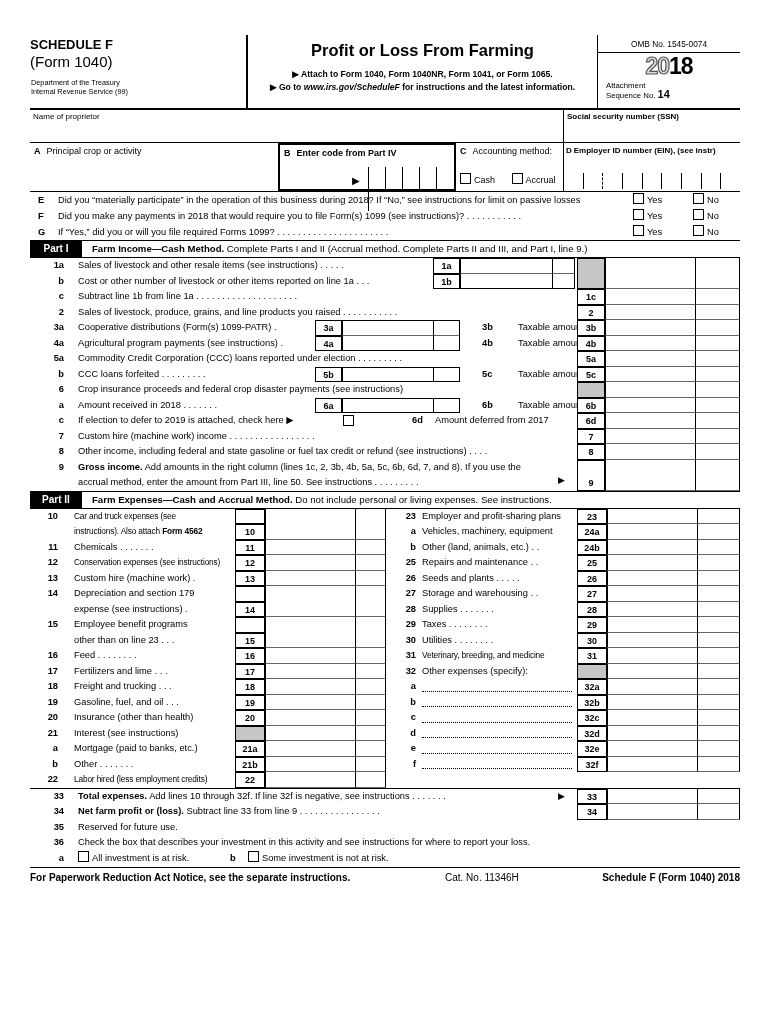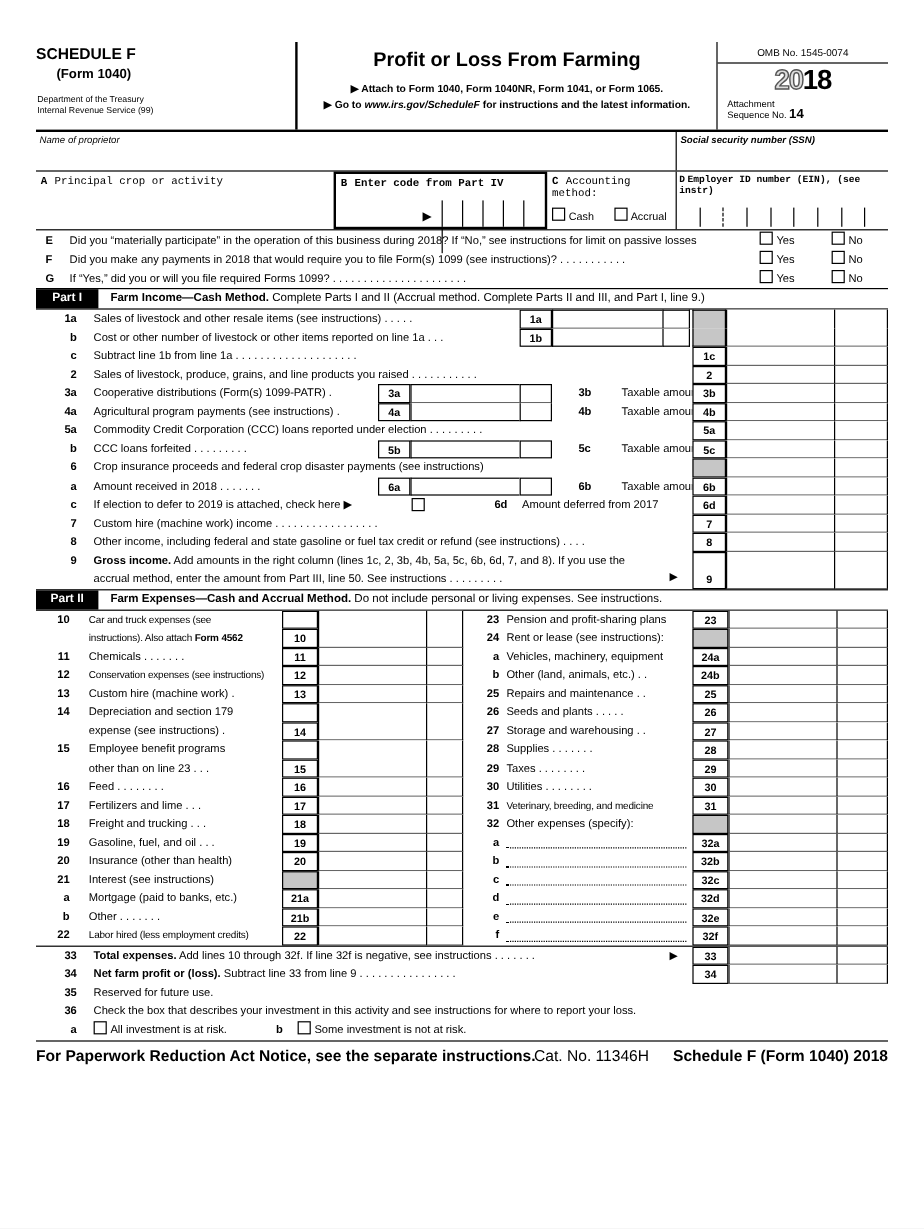--- a/index.html
+++ b/index.html
@@ -6,46 +6,46 @@
   .page{position:relative;width:770px;height:1024px;background:#fff;overflow:hidden;
         font-family:"Liberation Sans",sans-serif;color:#000;}
   .form{position:absolute;left:30px;top:35px;width:710px;}
   .abs{position:absolute;top:0;bottom:0;box-sizing:border-box;}
   
   .hdr{position:relative;height:73px;border-bottom:2px solid #000;}
   .hdr-left{position:absolute;left:0;top:0;bottom:0;width:218px;border-right:2px solid #000;box-sizing:border-box;}
   .hdr-center{position:absolute;left:218px;top:0;bottom:0;width:349px;text-align:center;}
   .hdr-right{position:absolute;left:567px;top:0;bottom:0;width:143px;border-left:1px solid #000;box-sizing:border-box;text-align:center;}
   .sched{font-size:13px;font-weight:bold;line-height:14px;margin-top:3px;}
-  .form1040{font-size:11px;font-weight:bold;margin-left:17px;}
+  .form1040{font-size:15px;font-weight:normal;}
   .dept{font-size:7.3px;line-height:8.5px;margin-top:10px;text-align:left;padding-left:1px;}
   .main-title{font-size:16.5px;font-weight:bold;margin-top:6px;}
   .attach-line{font-size:8.6px;font-weight:bold;margin-top:9px;}
   .goto-line{font-size:8.6px;font-weight:bold;margin-top:3px;}
   .goto-line i{font-style:italic;}
   .omb{font-size:8.3px;padding:4px 0 3px 0;border-bottom:1px solid #000;}
   .year{line-height:24px;margin-top:1px;}
   .y20{font-size:23px;font-weight:bold;color:#ddd;-webkit-text-stroke:1.2px #555;letter-spacing:-1px;}
   .y18{font-size:23px;font-weight:900;letter-spacing:-1px;}
   .attach-seq{font-size:7.8px;text-align:left;padding-left:8px;line-height:9px;}
   .seq-no{font-size:11px;font-weight:bold;}
   
-  .namerow{position:relative;height:32px;border-bottom:1px solid #000;font-style:italic;}
+  .namerow{position:relative;height:32px;border-bottom:1px solid #000;}
   .namecell{position:absolute;left:0;top:0;bottom:0;width:533px;}
   .ssncell{position:absolute;left:533px;top:0;bottom:0;width:177px;border-left:1px solid #000;box-sizing:border-box;}
   .smalllab{font-size:8px;padding:2px 0 0 3px;}
   .boldlab{font-weight:bold;}
   .fill{position:absolute;left:0;right:0;top:11px;bottom:0;}
   
   .abcd{position:relative;height:48px;border-bottom:1.5px solid #000;}
   .acell{position:absolute;left:0;top:0;bottom:0;width:248px;}
   .bbox{position:absolute;left:248px;top:0;bottom:0;width:178px;border:2px solid #000;box-sizing:border-box;}
   .ccell{position:absolute;left:426px;top:0;bottom:0;width:107px;}
   .dcell{position:absolute;left:533px;top:0;bottom:0;width:177px;border-left:1px solid #000;box-sizing:border-box;}
-  .lrow{font-size:9px;padding:3px 0 0 4px;font-family:Liberation Mono, monospace;}
+  .lrow{font-size:9px;padding:3px 0 0 4px;}
   .lletter{font-weight:bold;margin-right:6px;}
   .codecells{position:absolute;left:88px;bottom:0;height:22px;}
   .codecell{display:inline-block;width:17px;height:22px;border-left:1px solid #000;vertical-align:bottom;box-sizing:border-box;}
   .codearrow{position:absolute;left:72px;bottom:3px;font-size:10px;}
   .cb{display:inline-block;width:9px;height:9px;border:1px solid #000;background:#fff;vertical-align:-1px;margin-right:3px;}
   .cbrow{position:absolute;left:4px;bottom:6px;font-size:9px;}
   .eincells{position:absolute;left:0;right:0;bottom:2px;height:16px;display:flex;}
   .eincell{flex:1;border-left:1px solid #000;box-sizing:border-box;}
   .eincell:first-child{border-left:none;}
   .eincell:nth-child(3){border-left-style:dashed;}
@@ -103,21 +103,21 @@
   .q-cent{left:307px;width:43px;}
   .dotline{position:absolute;left:32px;width:150px;bottom:3px;border-bottom:1.2px dotted #000;}
   .cond{font-size:8.3px;letter-spacing:-0.15px;}
   
   .t-box{left:547px;width:30px;}
   .t-amt{left:577px;width:90px;}
   .t-cent{left:667px;width:43px;}
   .sep33{border-top:1.5px solid #000;}
   .arr{position:absolute;left:528px;font-size:9px;}
   
-  .footer{position:relative;border-top:1.5px solid #000;height:22px;margin-top:1px;padding-top:4px;font-size:13px;}
+  .footer{position:relative;border-top:1.5px solid #000;height:22px;margin-top:1px;padding-top:4px;font-size:10px;}
   .foot-left{position:absolute;left:0;top:4px;font-weight:bold;}
   .foot-cat{position:absolute;left:415px;top:4px;}
   .foot-right{position:absolute;right:0;top:4px;font-weight:bold;}
 </style>
 </head>
 <body>
 
 <div class="page">
 <div class="form">
 
@@ -464,29 +464,22 @@
         <span class="abs l-lbl cond">Labor hired (less employment credits)</span>
         <span class="abs nb l-box">22</span>
         <span class="abs cell l-amt"></span>
         <span class="abs cell edge l-cent"></span>
       </div>
     </div>
 
     <div class="p2r">
       <div class="row">
         <span class="abs q-num">23</span>
-        <span class="abs q-lbl">Pension and profit-sharing plans</span>
+        <span class="abs q-lbl">Employer and profit-sharing plans</span>
         <span class="abs nb q-box">23</span>
-        <span class="abs cell q-amt"></span>
-        <span class="abs cell edge q-cent"></span>
-      </div>
-      <div class="row">
-        <span class="abs q-num">24</span>
-        <span class="abs q-lbl">Rent or lease (see instructions):</span>
-        <span class="abs nb nbg q-box"></span>
         <span class="abs cell q-amt"></span>
         <span class="abs cell edge q-cent"></span>
       </div>
       <div class="row">
         <span class="abs q-num">a</span>
         <span class="abs q-lbl">Vehicles, machinery, equipment</span>
         <span class="abs nb q-box">24a</span>
         <span class="abs cell q-amt"></span>
         <span class="abs cell edge q-cent"></span>
       </div>

